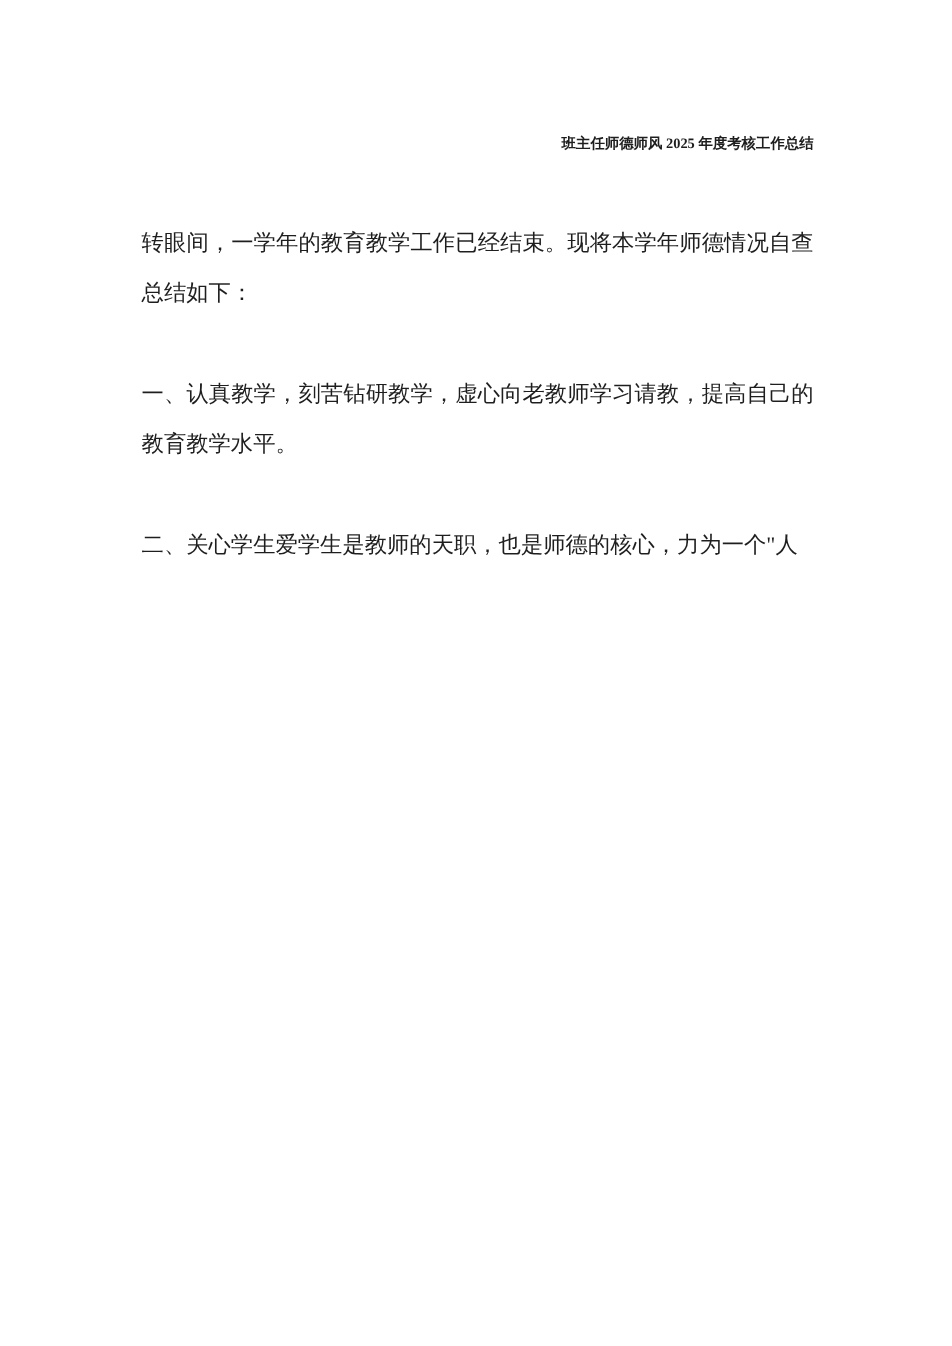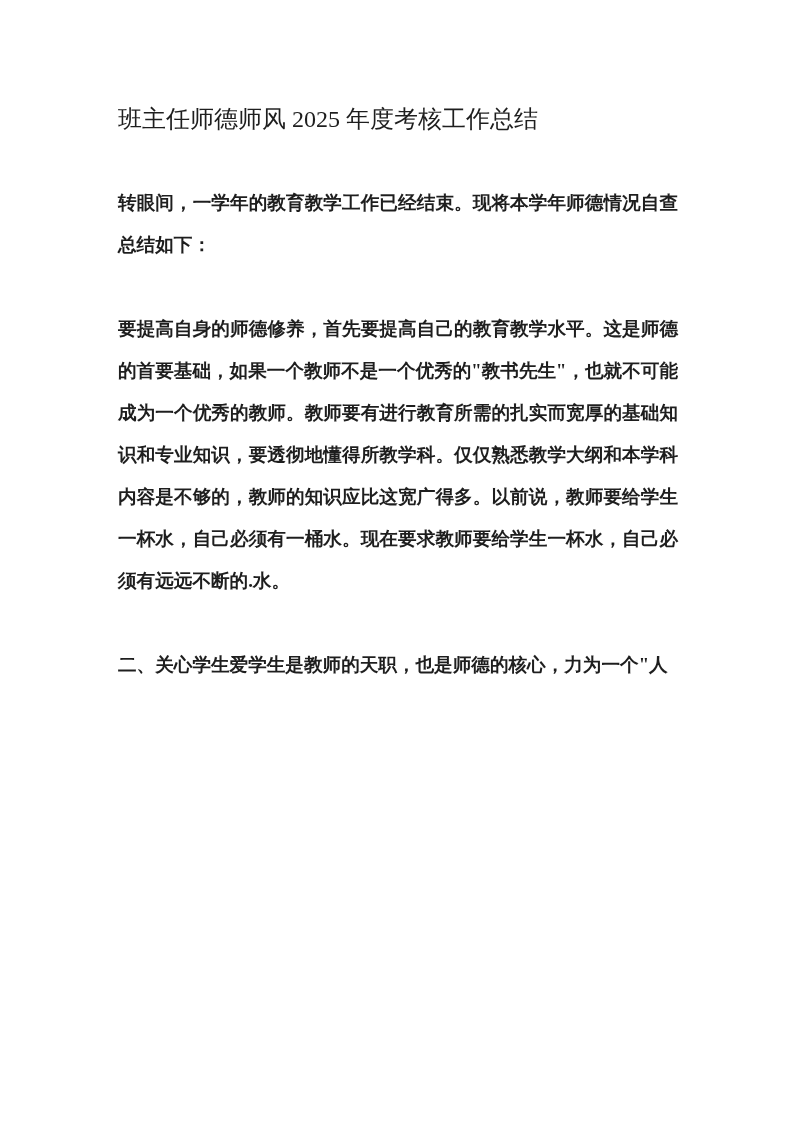--- a/index.html
+++ b/index.html
@@ -16,41 +16,41 @@
     font-family: "Liberation Serif", "DejaVu Serif", serif;
     color: #1e1e1e;
   }
   .content {
     position: absolute;
     left: 118px;
     top: 98px;
     width: 560px;
   }
   .doc-title {
-    font-size: 24px;
-    font-weight: 400;
+    font-size: 12px;
+    font-weight: 700;
     line-height: 42px;
     margin: 0 0 42px 0;
-    text-align: left;
+    text-align: right;
   }
   .doc-para {
     font-size: 18.6px;
-    font-weight: 700;
+    font-weight: 400;
     line-height: 42px;
     margin: 0 0 42px 0;
     text-align: justify;
     text-justify: inter-ideograph;
   }
   .doc-para:last-child {
     margin-bottom: 0;
   }
 </style>
 </head>
 <body>
 
 <div class="page">
   <div class="content">
     <h1 class="doc-title">班主任师德师风 2025 年度考核工作总结</h1>
     <p class="doc-para">转眼间，一学年的教育教学工作已经结束。现将本学年师德情况自查总结如下：</p>
-    <p class="doc-para">要提高自身的师德修养，首先要提高自己的教育教学水平。这是师德的首要基础，如果一个教师不是一个优秀的"教书先生"，也就不可能成为一个优秀的教师。教师要有进行教育所需的扎实而宽厚的基础知识和专业知识，要透彻地懂得所教学科。仅仅熟悉教学大纲和本学科内容是不够的，教师的知识应比这宽广得多。以前说，教师要给学生一杯水，自己必须有一桶水。现在要求教师要给学生一杯水，自己必须有远远不断的.水。</p>
+    <p class="doc-para">一、认真教学，刻苦钻研教学，虚心向老教师学习请教，提高自己的教育教学水平。</p>
     <p class="doc-para">二、关心学生爱学生是教师的天职，也是师德的核心，力为一个"人</p>
   </div>
 </div>
 
 </body></html>

